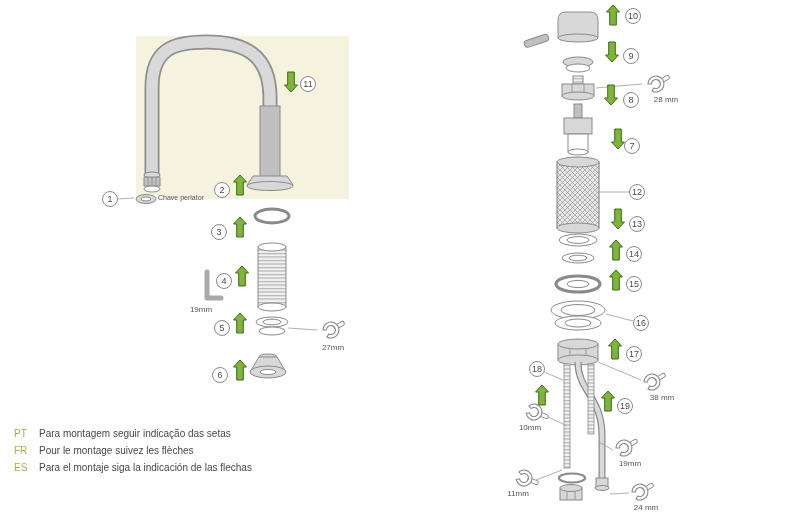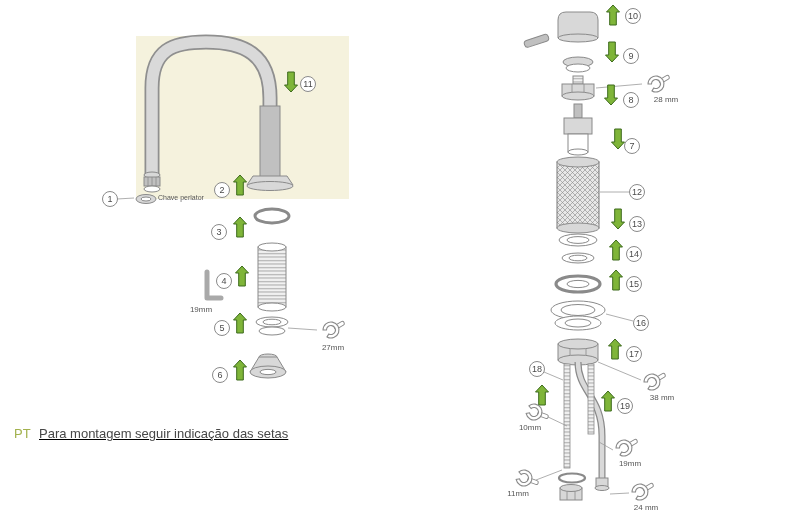--- a/index.html
+++ b/index.html
@@ -10,21 +10,21 @@
   .co  { fill:#ffffff; stroke:#8a8a8a; stroke-width:1; }
   .con { font-size:9px; fill:#4a4a4a; text-anchor:middle; }
   use.arrow { fill:#7fb539; stroke:#3c6a1c; stroke-width:1; }
   .ld  { stroke:#9a9a9a; stroke-width:0.8; fill:none; }
   .lbl { font-size:8px; fill:#555555; text-anchor:middle; }
   .lbl-s { font-size:7px; fill:#555555; }
   .outline { fill:#ffffff; stroke:#8a8a8a; stroke-width:1; }
   .metal   { fill:#d8d8d8; stroke:#8a8a8a; stroke-width:1; }
   .metal-d { fill:#c0c0c0; stroke:#8a8a8a; stroke-width:1; }
   .facet { stroke:#8a8a8a; stroke-width:0.8; }
-  .instr { position:absolute; left:14px; top:426px; font-size:13px; line-height:16.8px;text-decoration:underline; }
+  .instr { position:absolute; left:14px; top:426px; font-size:10px; line-height:16.8px; }
   .instr .lang { color:#a2b14d; display:inline-block; width:25px; }
   .instr .txt  { color:#474747; }
 </style>
 </head>
 <body>
 
 <div class="page">
 
   <svg class="diagram" width="800" height="519" viewBox="0 0 800 519">
     <defs>
@@ -292,15 +292,21 @@
           <circle class="co" cx="625" cy="406" r="7.5"></circle>
           <text class="con" x="625" y="409">19</text>
         </g>
     </g>
   </svg>
 
   <div class="instr">
     <div class="instr-line">
       <span class="lang">PT</span><span class="txt">Para montagem seguir indicação das setas</span>
     </div>
+    <div class="instr-line">
+      <span class="lang">FR</span><span class="txt">Pour le montage suivez les flèches</span>
+    </div>
+    <div class="instr-line">
+      <span class="lang">ES</span><span class="txt">Para el montaje siga la indicación de las flechas</span>
+    </div>
   </div>
 
 </div>
 
 </body></html>

